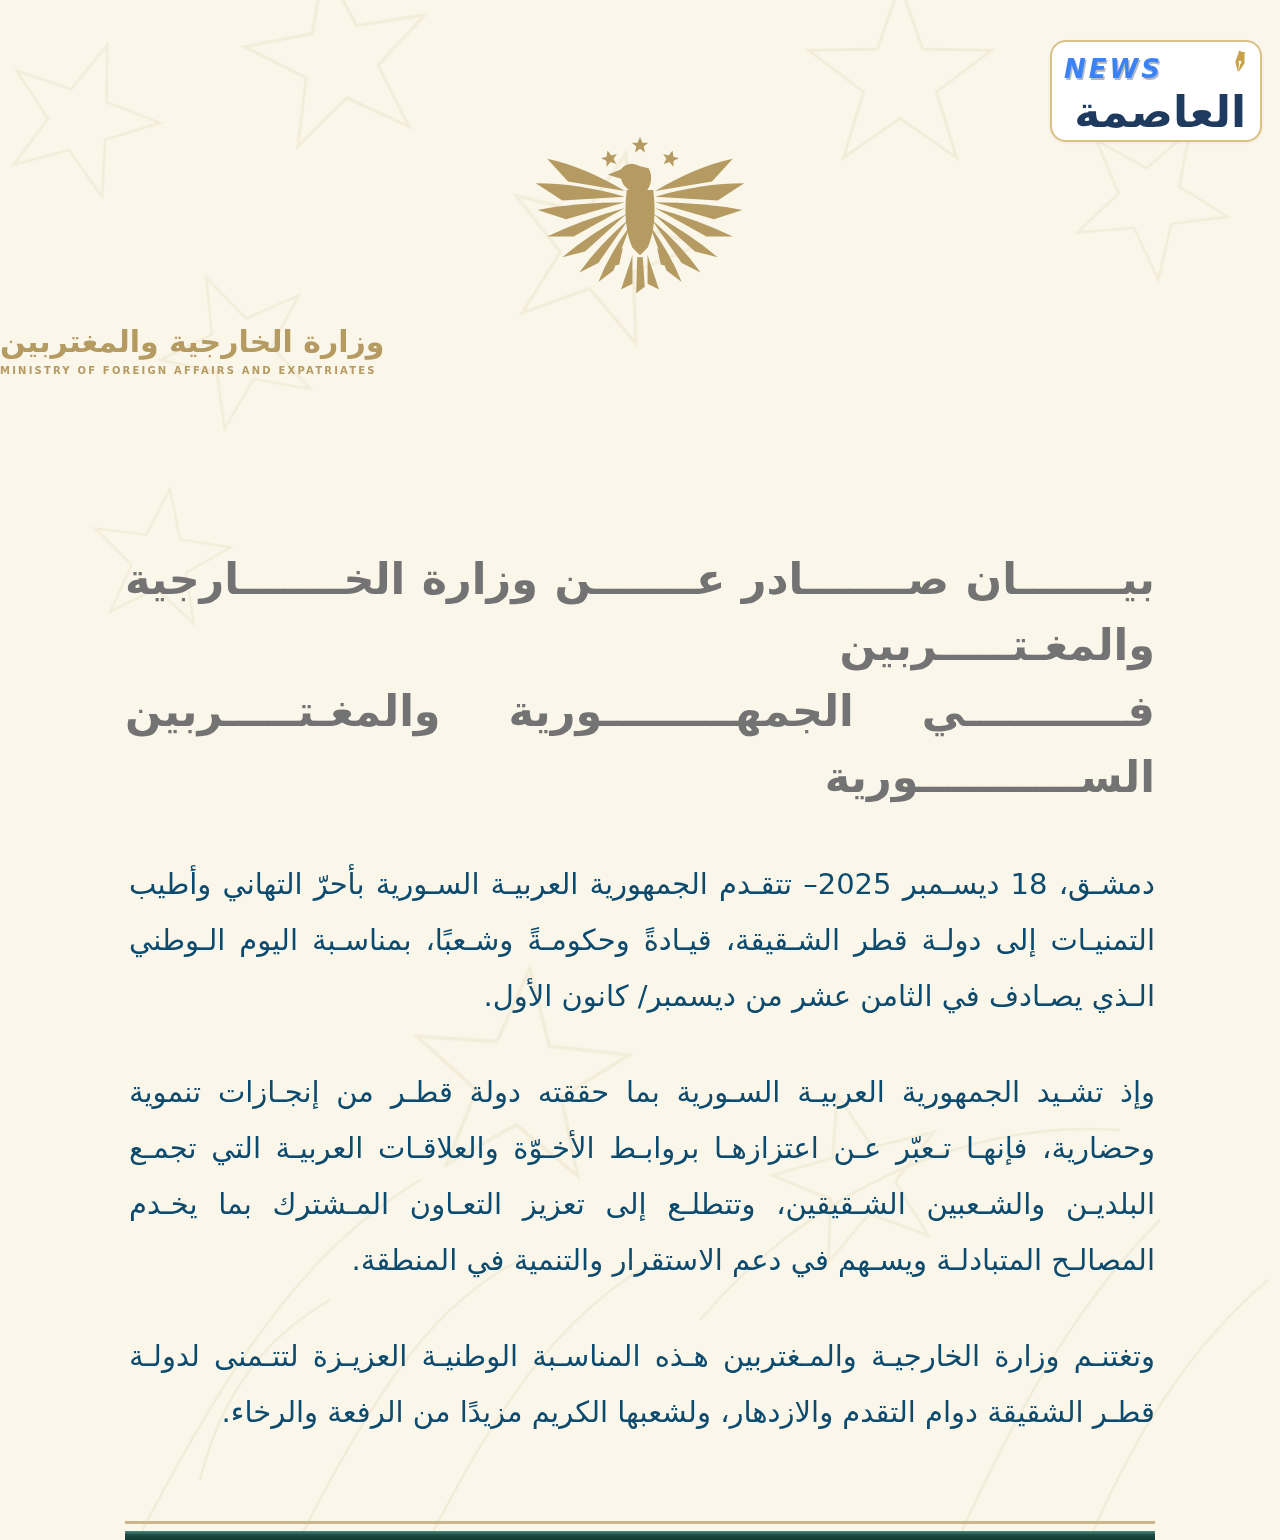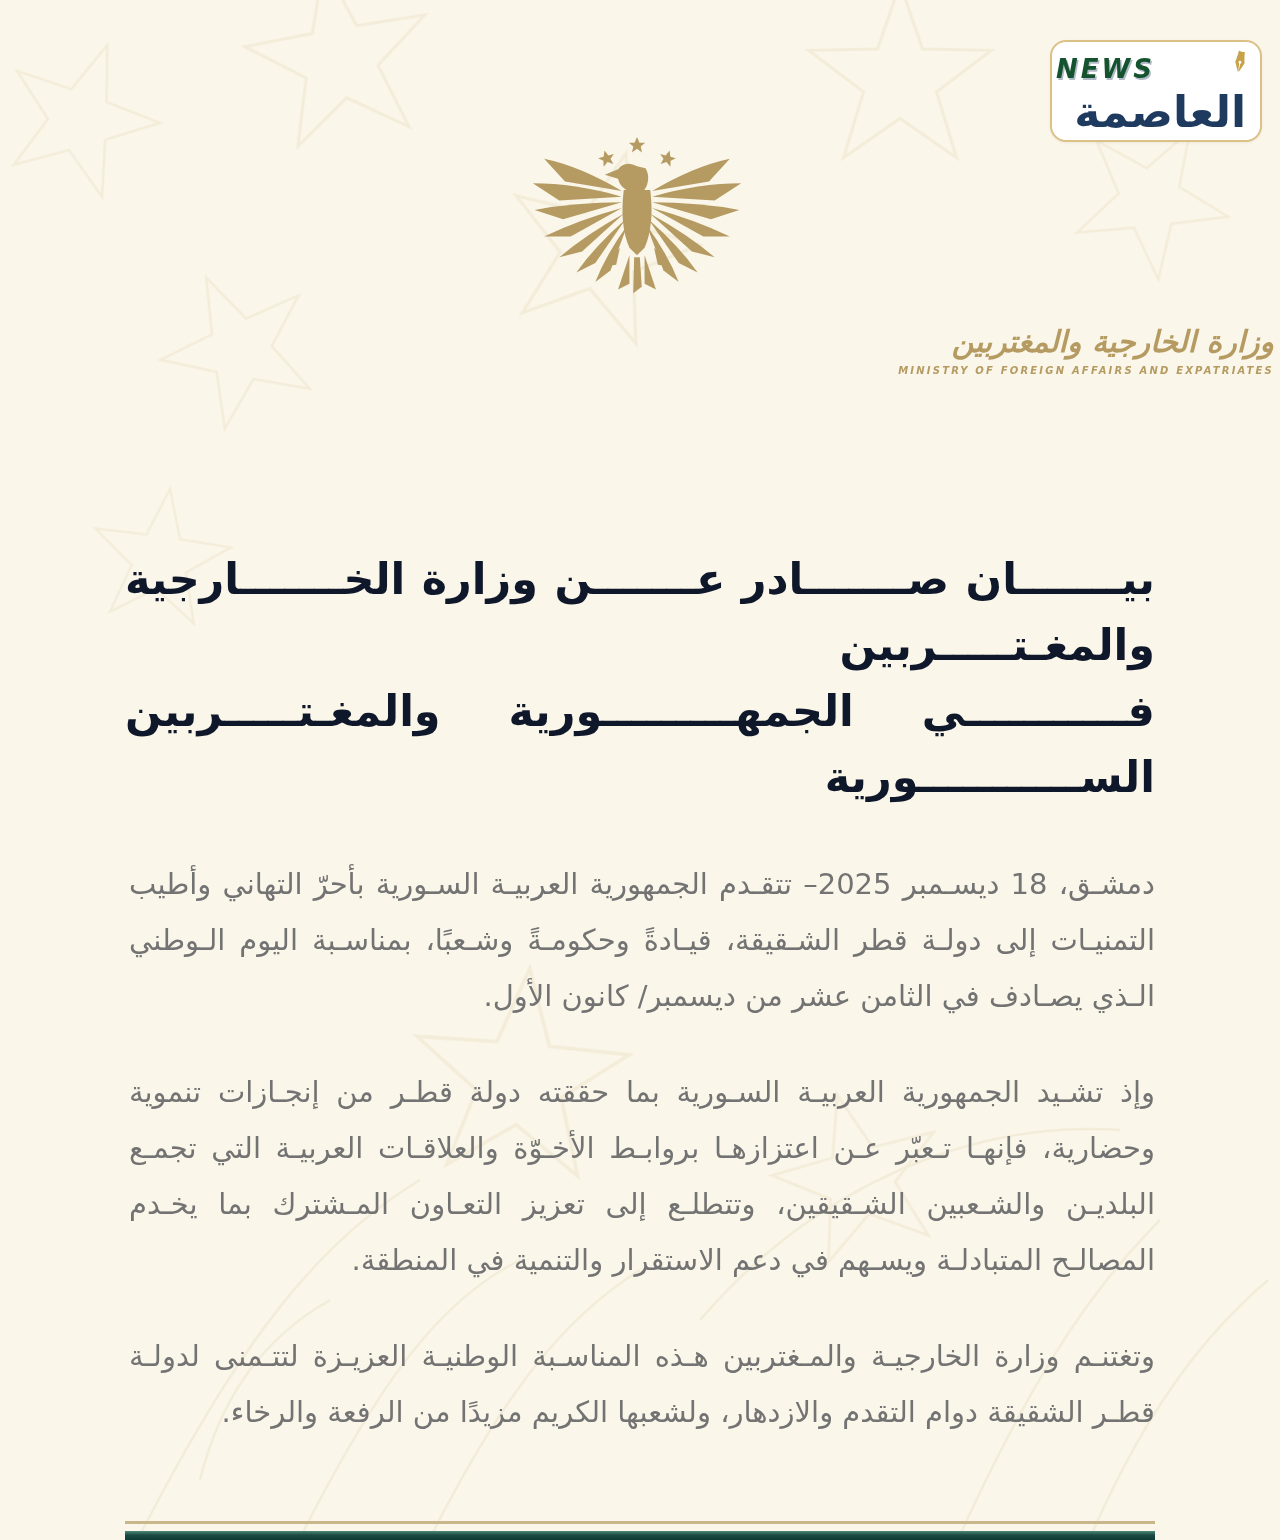--- a/index.html
+++ b/index.html
@@ -12,59 +12,59 @@
   }
   
   .bg-pattern{position:absolute;inset:0;z-index:0;pointer-events:none;}
   
   .news-logo{
     position:absolute;top:40px;right:18px;width:208px;height:98px;
     background:#ffffff;border:2px solid #dcc187;border-radius:16px;
     z-index:3;box-shadow:0 1px 3px rgba(0,0,0,0.06);
   }
   .news-logo .news-word{
-    position:absolute;top:12px;left:4px;
+    position:absolute;top:12px;left:12px;
     font-style:italic;font-weight:bold;font-size:26px;letter-spacing:3px;
-    color:#14532d;text-shadow:1.5px 1.5px 0 rgba(30,58,95,0.35);
+    color:#3b82f6;text-shadow:1.5px 1.5px 0 rgba(30,58,95,0.35);
   }
   .news-logo .paper-name{
     position:absolute;bottom:6px;left:0;right:14px;text-align:right;
     font-weight:bold;font-size:44px;color:#1e3a5f;line-height:1;
   }
   .news-logo .pen-nib{
     position:absolute;top:2px;right:8px;font-size:30px;color:#c8a24a;
     transform:rotate(100deg);
   }
   
   .emblem-block{
-    position:absolute;top:136px;left:0;right:6px;text-align:right;z-index:2;font-style:italic;
+    position:absolute;top:136px;left:0;right:0;text-align:left;z-index:2;
   }
   .emblem-block svg{display:block;margin:0 auto;}
   .emblem-calligraphy{
     margin-top:8px;font-size:30px;font-weight:bold;color:#b59b62;
     direction:rtl;letter-spacing:1px;
   }
   .emblem-caption{
     margin-top:6px;font-size:10px;letter-spacing:2.2px;color:#b59b62;
     font-weight:bold;
   }
   
   .statement{
     position:absolute;top:546px;left:125px;width:1030px;z-index:2;
     direction:rtl;
   }
   .statement-title{
-    color:#0f172a;font-weight:bold;font-size:43px;line-height:66px;
+    color:#737373;font-weight:bold;font-size:43px;line-height:66px;
     text-align:justify;text-align-last:justify;
   }
   .statement-title .t-line{display:block;}
   .statement-body{margin-top:46px;}
   .statement-body p{
     margin:0 0 40px 4px;
-    color:#737373;font-size:29px;line-height:56px;
+    color:#0c4a6e;font-size:29px;line-height:56px;
     text-align:justify;text-align-last:right;
   }
   
   .footer-gold-line{
     position:absolute;left:125px;width:1030px;top:1521px;height:3px;
     background:#c9b68a;z-index:2;
   }
   .footer-teal-bar{
     position:absolute;left:125px;width:1030px;top:1531px;height:9px;
     background:linear-gradient(#4d8a7c 0%, #1d4a42 45%, #0f3b35 100%);

